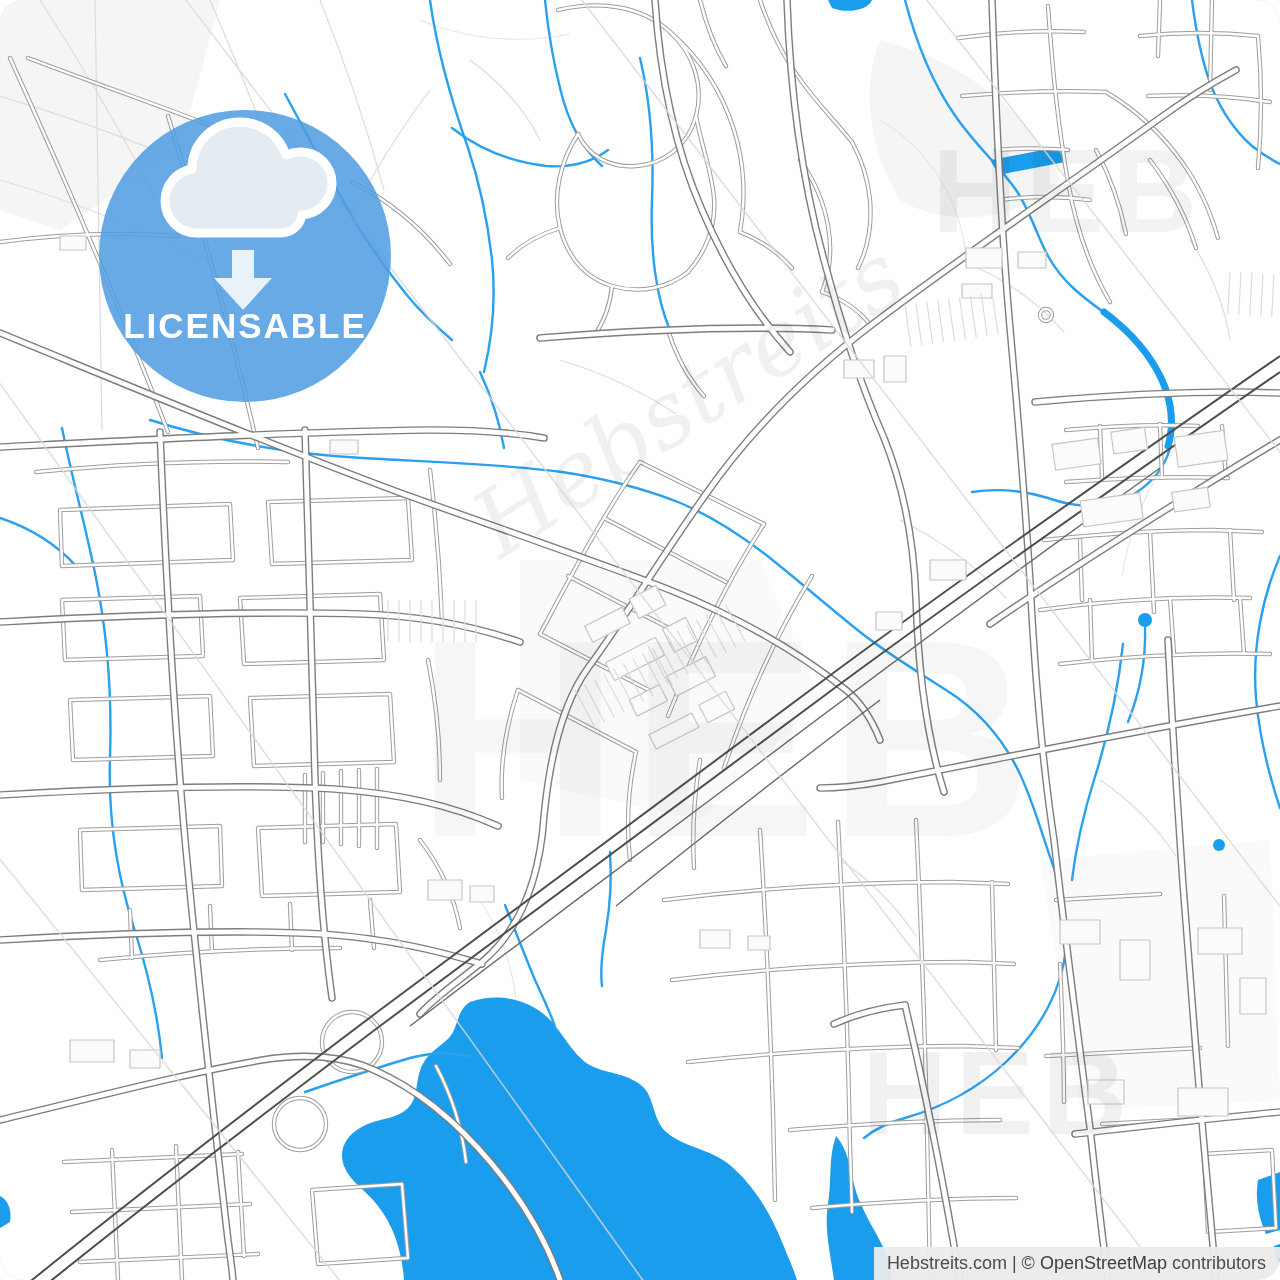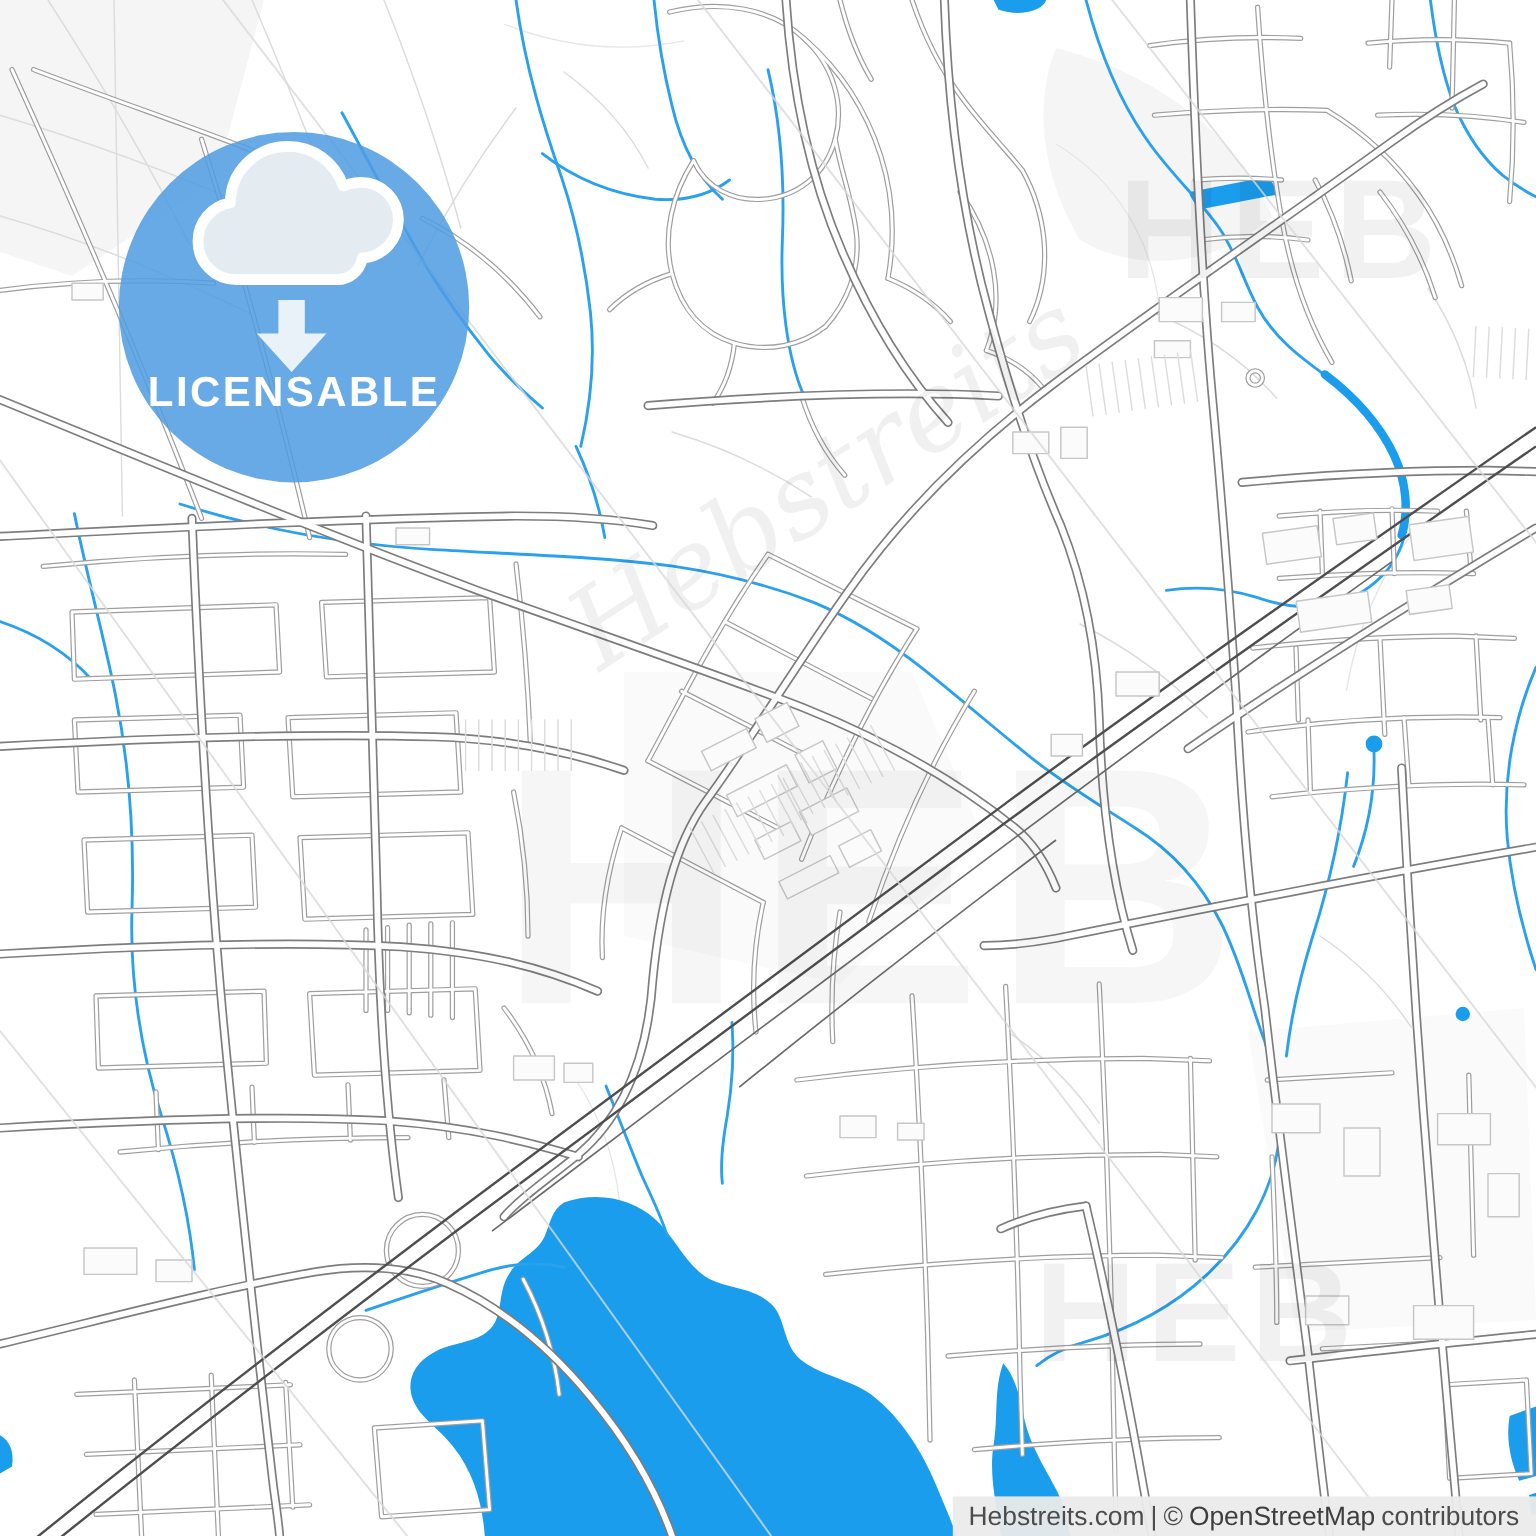--- a/index.html
+++ b/index.html
@@ -1,17 +1,17 @@
 <!DOCTYPE html>
 <html><head>
 <meta charset="utf-8">
 <style>
   html,body{margin:0;padding:0;background:#fff;}
   .stage{position:relative;width:1280px;height:1280px;overflow:hidden;background:#7dd3fc;
-         font-family:"Liberation Sans", sans-serif;}
+         font-family:"Liberation Sans", sans-serif;border-radius:24px;}
   svg{position:absolute;left:0;top:0;display:block;}
 
   
   .landtint{fill:#f5f5f5;stroke:none;}
   .hair{stroke:#dcdcdc;stroke-width:1.2;fill:none;stroke-linecap:round;}
   .contour{stroke:#e6e6e6;stroke-width:1.1;fill:none;}
   .water{fill:#1b9ded;stroke:none;}
   .stream{stroke:#2aa1ee;stroke-width:2.4;fill:none;stroke-linecap:round;stroke-linejoin:round;}
   .stream-wide{stroke:#1b9ded;stroke-width:7;fill:none;stroke-linecap:round;}
   .min-c{stroke:#9e9e9e;stroke-width:4.4;fill:none;stroke-linecap:round;stroke-linejoin:round;}
@@ -29,21 +29,21 @@
   
   .badge-circle{fill:#4f9ce2;fill-opacity:.86;}
   .badge-cloud{fill:#e9eef3;fill-opacity:.96;stroke:#ffffff;stroke-width:9;
                stroke-linejoin:round;stroke-linecap:round;}
   .badge-arrow{fill:#eaf2f9;}
   .badge-label{fill:#ffffff;font-weight:bold;font-size:35px;letter-spacing:2px;}
 
   
   .attrib{position:absolute;right:0;bottom:0;height:33px;display:flex;align-items:center;
           gap:5px;padding:0 14px 0 13px;background:rgba(235,235,235,.95);
-          color:#4c4c4c;font-size:22px;line-height:33px;white-space:nowrap;}
+          color:#4c4c4c;font-size:18px;line-height:33px;white-space:nowrap;}
   .attrib .osm{font-weight:normal;color:#3e3e3e;}
   .attrib a{color:inherit;text-decoration:none;cursor:pointer;}
 </style>
 </head>
 <body>
 
 <div class="stage">
 <svg width="1280" height="1280" viewBox="0 0 1280 1280">
   <defs>
 

